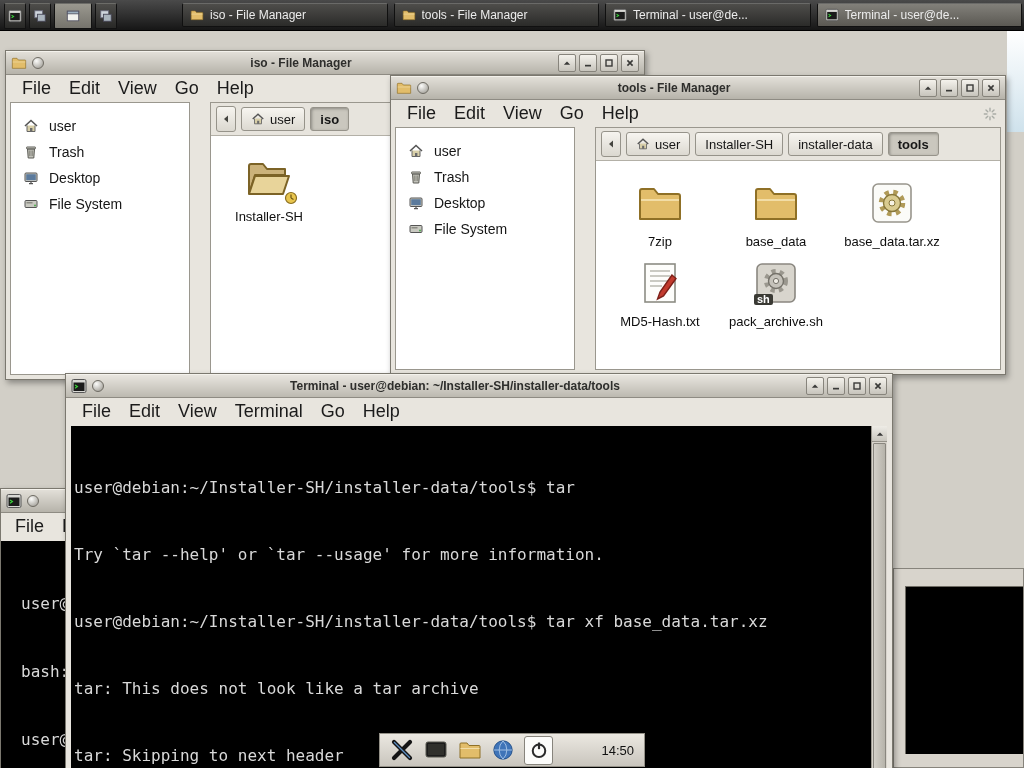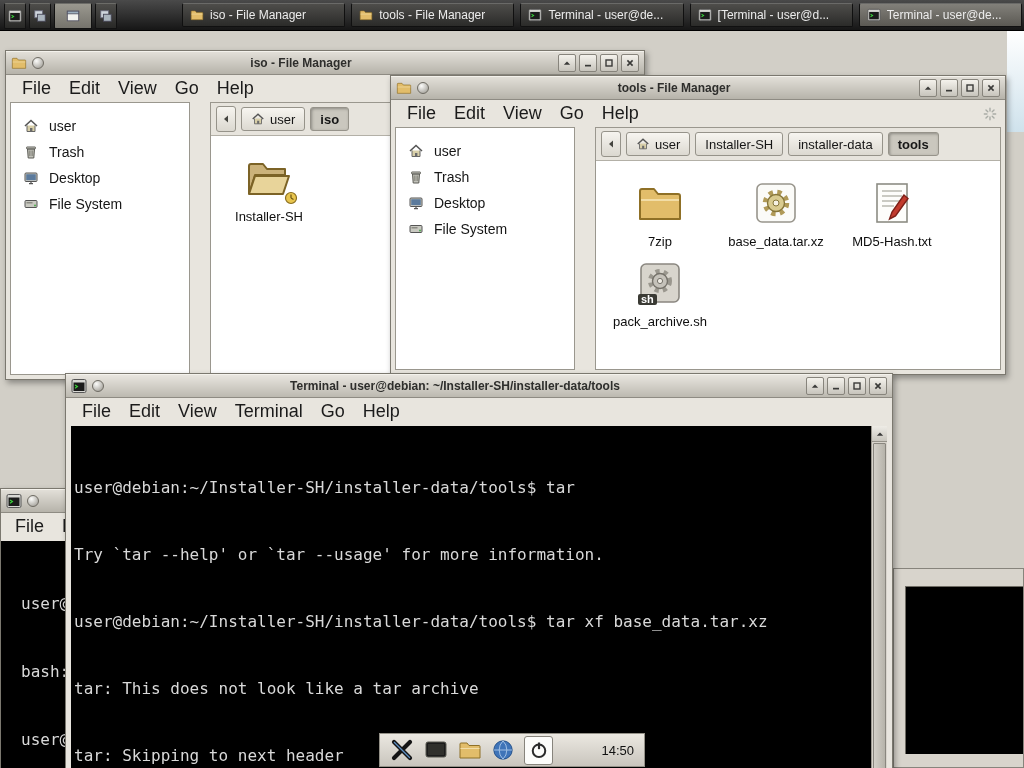--- a/index.html
+++ b/index.html
@@ -400,20 +400,28 @@
           </span>
       </div>
       <div class="fileview">
         <div class="fitem">
           <span class="ficon">
               <svg class="ic48">
                 <use href="#i-folder"></use>
               </svg>
             </span>
           <span class="flabel">7zip</span>
+        </div>
+        <div class="fitem">
+          <span class="ficon">
+              <svg class="ic48">
+                <use href="#i-folder"></use>
+              </svg>
+            </span>
+          <span class="flabel">base_data</span>
         </div>
         <div class="fitem">
           <span class="ficon">
               <svg class="ic48">
                 <use href="#i-xz"></use>
               </svg>
             </span>
           <span class="flabel">base_data.tar.xz</span>
         </div>
         <div class="fitem">
@@ -590,26 +598,20 @@
           <use href="#i-folder"></use>
         </svg>
       <span class="tbtn-label">tools - File Manager</span>
     </div>
     <div class="tbtn">
       <svg class="ic14">
           <use href="#i-term"></use>
         </svg>
       <span class="tbtn-label">Terminal - user@de...</span>
     </div>
-    <div class="tbtn">
-      <svg class="ic14">
-          <use href="#i-term"></use>
-        </svg>
-      <span class="tbtn-label">[Terminal - user@d...</span>
-    </div>
     <div class="tbtn active">
       <svg class="ic14">
           <use href="#i-term"></use>
         </svg>
       <span class="tbtn-label">Terminal - user@de...</span>
     </div>
   </div>
 </div>
 
 </body></html>

